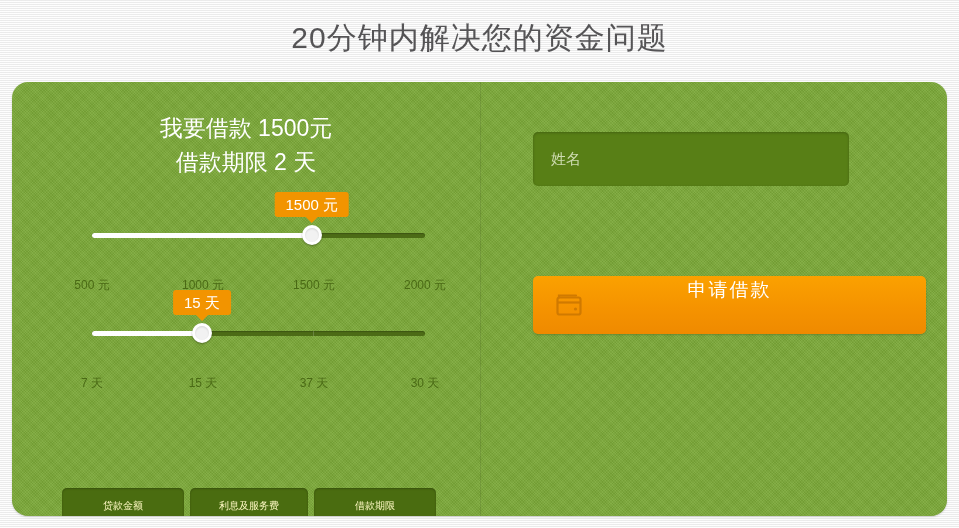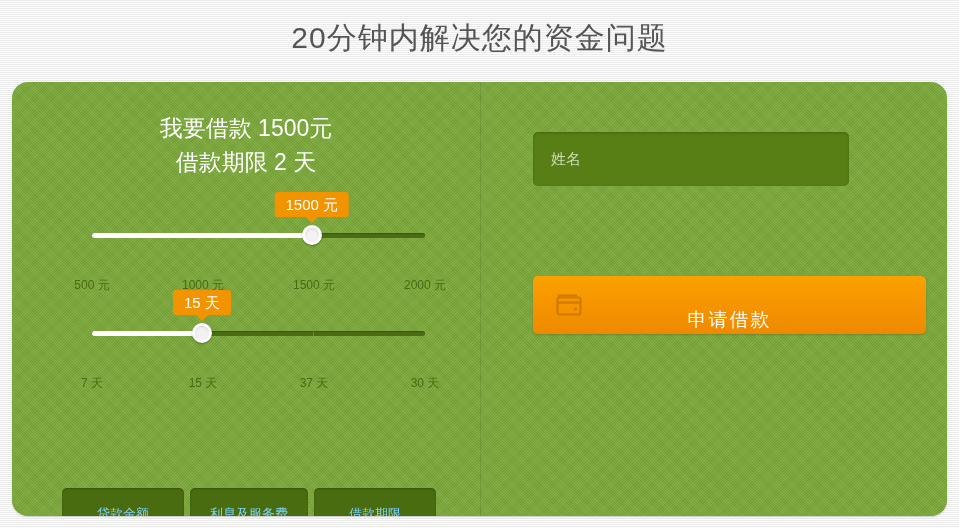--- a/index.html
+++ b/index.html
@@ -196,25 +196,24 @@
     height: 72px;
     border-radius: 5px;
     background: #4a6c10;
     box-shadow: inset 0 1px 2px rgba(0,0,0,0.25), 0 1px 0 rgba(255,255,255,0.08);
     text-align: center;
     padding-top: 8px;
     box-sizing: border-box;
   }
   .result-box.mid { width: 128px; }
   .result-label {
-    color: #7dd3fc;
-    font-size: 13px;
+    color: #fef9c3;
+    font-size: 10px;
     line-height: 20px;
     white-space: nowrap;
-    margin-top: 8px;
   }
 
   
   .form {
     position: absolute;
     left: 469px;
     top: 0;
     width: 466px;
     height: 434px;
   }
@@ -246,21 +245,21 @@
     height: 58px;
     border: none;
     border-radius: 5px;
     background: linear-gradient(180deg, #fba100 0%, #f59300 55%, #ef8a00 100%);
     box-shadow: 0 1px 2px rgba(0,0,0,0.18);
     color: #ffffff;
     font-size: 19px;
     font-family: "Liberation Sans", "DejaVu Sans", sans-serif;
     cursor: pointer;
     display: flex;
-    align-items: flex-end;
+    align-items: flex-start;
     justify-content: center;
     position: absolute;
   }
   .submit-btn .wallet-icon {
     position: absolute;
     left: 23px;
     top: 17px;
     width: 26px;
     height: 23px;
   }

